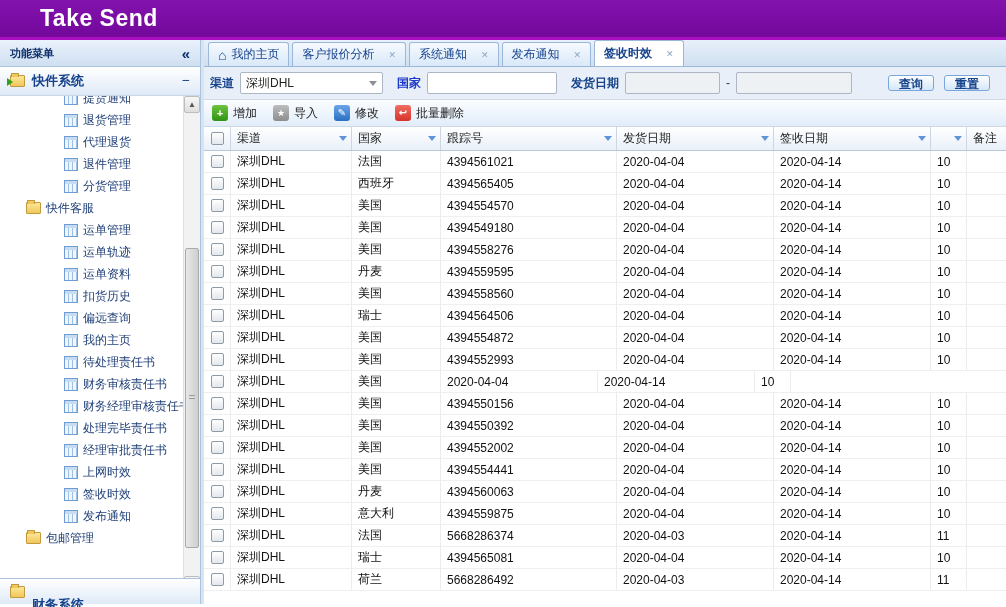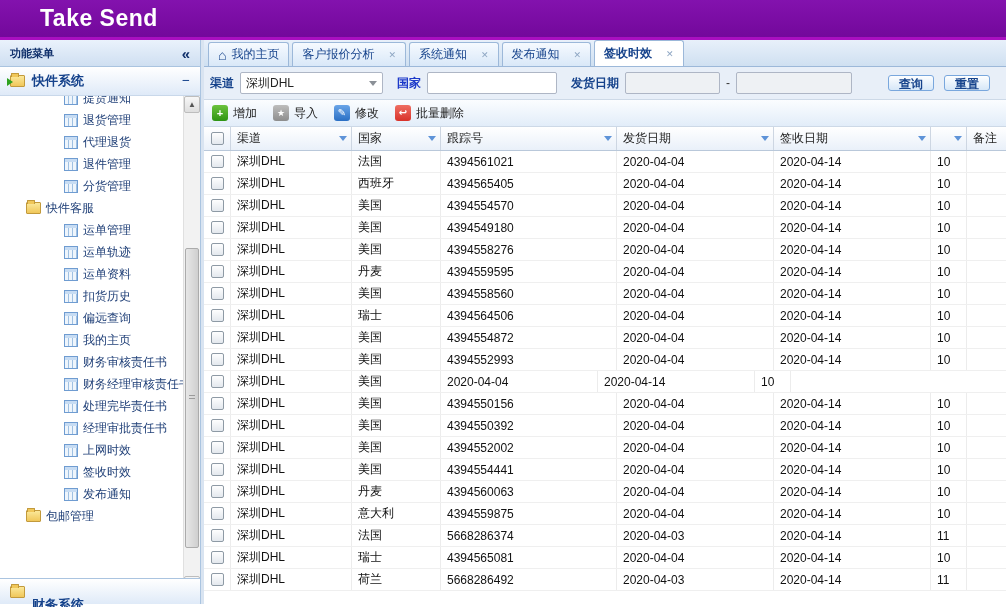--- a/index.html
+++ b/index.html
@@ -162,20 +162,24 @@
             <span class="i-table"></span>
             <span class="txt">扣货历史</span>
           </div>
           <div class="titem leaf">
             <span class="i-table"></span>
             <span class="txt">偏远查询</span>
           </div>
           <div class="titem leaf">
             <span class="i-table"></span>
             <span class="txt">我的主页</span>
+          </div>
+          <div class="titem leaf">
+            <span class="i-table"></span>
+            <span class="txt">待处理责任书</span>
           </div>
           <div class="titem leaf">
             <span class="i-table"></span>
             <span class="txt">财务审核责任书</span>
           </div>
           <div class="titem leaf">
             <span class="i-table"></span>
             <span class="txt">财务经理审核责任书</span>
           </div>
           <div class="titem leaf">

